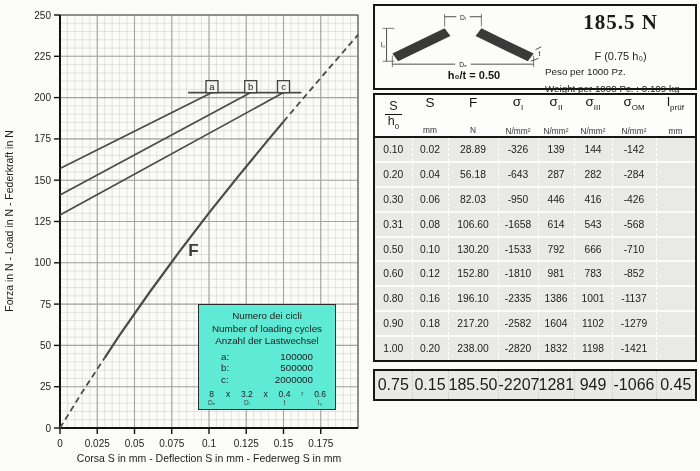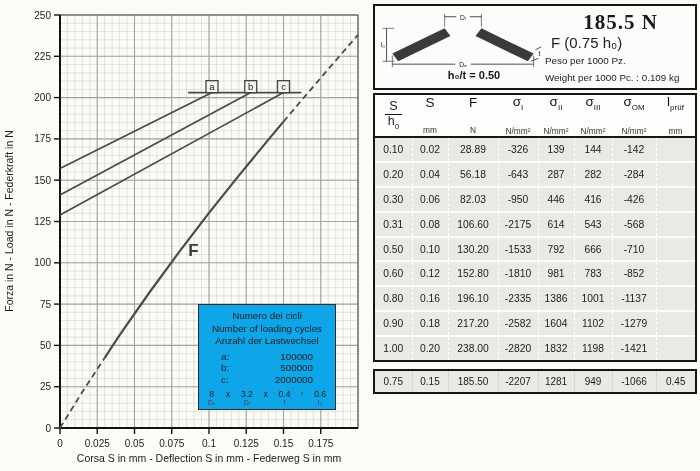--- a/index.html
+++ b/index.html
@@ -6,59 +6,59 @@
   body{width:700px;height:471px;overflow:hidden;background:#fbfbf8;
        font-family:"Liberation Sans",sans-serif;color:#1a1a1a;position:relative;}
   #chart-region{position:absolute;left:0;top:0;width:371px;height:471px;}
   #chart-svg{position:absolute;left:0;top:0;}
   .tick{font:10px "Liberation Sans",sans-serif;fill:#1c1c1c;}
   .axis-title{font:10.5px "Liberation Sans",sans-serif;fill:#1c1c1c;}
   .marker-label{font:9.5px "Liberation Sans",sans-serif;fill:#222;}
   .curve-label{font:bold 17px "Liberation Sans",sans-serif;fill:#3d3d3d;}
 
   #legend-box{position:absolute;left:198px;top:304px;width:138px;height:106px;
-      border:1.5px solid #2a2a2a;background:#0ea5e9;box-sizing:border-box;padding:5px 4px 3px;}
+      border:1.5px solid #2a2a2a;background:#5eead4;box-sizing:border-box;padding:5px 4px 3px;}
   #legend-titles div{font-size:9.8px;text-align:center;line-height:1.28;color:#222;}
   #legend-entries{width:92px;margin:3px auto 0;}
   .lg-entry{display:flex;font-size:9.8px;line-height:1.18;color:#222;}
   .lg-key{width:18px;text-align:left;}
   .lg-val{flex:1;text-align:right;}
   #legend-dims{display:flex;justify-content:space-between;margin-top:5px;padding:0 5px;}
   .dim-blk{text-align:center;}
   .dim-v{font-size:8.5px;line-height:1;color:#222;}
   .dim-l{font-size:6.5px;line-height:1.2;color:#444;}
 
   #panel{position:absolute;left:373px;top:4px;width:324px;}
   .info-box{border:2px solid #161616;background:#fcfcfa;height:86px;position:relative;box-sizing:border-box;}
   #spring-diagram{position:absolute;left:4px;top:3px;}
   #ratio-label{position:absolute;left:24px;top:63px;width:150px;text-align:center;
       font-size:11px;font-weight:bold;color:#161616;}
   .info-text{position:absolute;left:176px;top:5px;right:5px;}
   .info-title{font-size:21px;font-weight:bold;text-align:center;letter-spacing:1px;line-height:1.05;font-family:Liberation Serif, serif;}
-  .info-sub{font-size:15px;text-align:left;margin-top:1px;color:#222;}
+  .info-sub{font-size:11px;text-align:center;margin-top:17px;color:#222;}
   .weights div{font-size:9.8px;line-height:1.32;color:#222;margin-top:4px;}
   .weights{margin-top:3px;margin-left:-6px;}
 
   .table-box{border:2px solid #161616;margin-top:3px;background:#fff;}
   table{border-collapse:collapse;table-layout:fixed;width:100%;}
   thead th{height:40px;border-bottom:2px solid #161616;font-weight:normal;
       text-align:center;vertical-align:middle;background:#fdfdfb;padding:0;}
   .sym{font-size:13.5px;color:#141414;line-height:1.1;}
   .sym sub{font-size:8px;}
   .unit{font-size:8.3px;color:#333;margin-top:14px;}
   .frac{display:inline-block;font-size:12.5px;line-height:1.1;}
   .frac span{display:block;text-align:center;}
   .frac span:first-child{border-bottom:1.3px solid #141414;padding:0 4px 1px;}
   .frac sub{font-size:8px;}
   tbody td{height:22.8px;background:#e9e9e5;border-bottom:2px solid #fbfbf8;
       border-left:1px dashed #ffffff;font-size:10.3px;text-align:center;color:#1c1c1c;padding:0;}
   tbody td:first-child{border-left:none;}
   tbody tr:last-child td{border-bottom:none;}
   .test-box{border:2px solid #161616;margin-top:7px;background:#fdfdfb;}
-  .test-box td{height:21px;font-size:10px;text-align:center;color:#1c1c1c;
+  .test-box td{height:28px;font-size:16px;text-align:center;color:#1c1c1c;
       border-left:1px dotted #c9c9c4;padding:0;}
   .test-box td:first-child{border-left:none;}
 </style>
 </head>
 <body>
 
 <div id="chart-region">
   <svg id="chart-svg" width="371" height="471" viewBox="0 0 371 471">
       <line x1="60" y1="15" x2="60" y2="428" stroke="#d2d2cd" stroke-width="0.6"></line>
       <line x1="67.45" y1="15" x2="67.45" y2="428" stroke="#d2d2cd" stroke-width="0.6"></line>
@@ -390,21 +390,21 @@
             <td>-950</td>
             <td>446</td>
             <td>416</td>
             <td>-426</td>
             <td></td>
           </tr>
           <tr>
             <td>0.31</td>
             <td>0.08</td>
             <td>106.60</td>
-            <td>-2175</td>
+            <td>-1658</td>
             <td>614</td>
             <td>543</td>
             <td>-568</td>
             <td></td>
           </tr>
           <tr>
             <td>0.50</td>
             <td>0.10</td>
             <td>130.20</td>
             <td>-1533</td>

